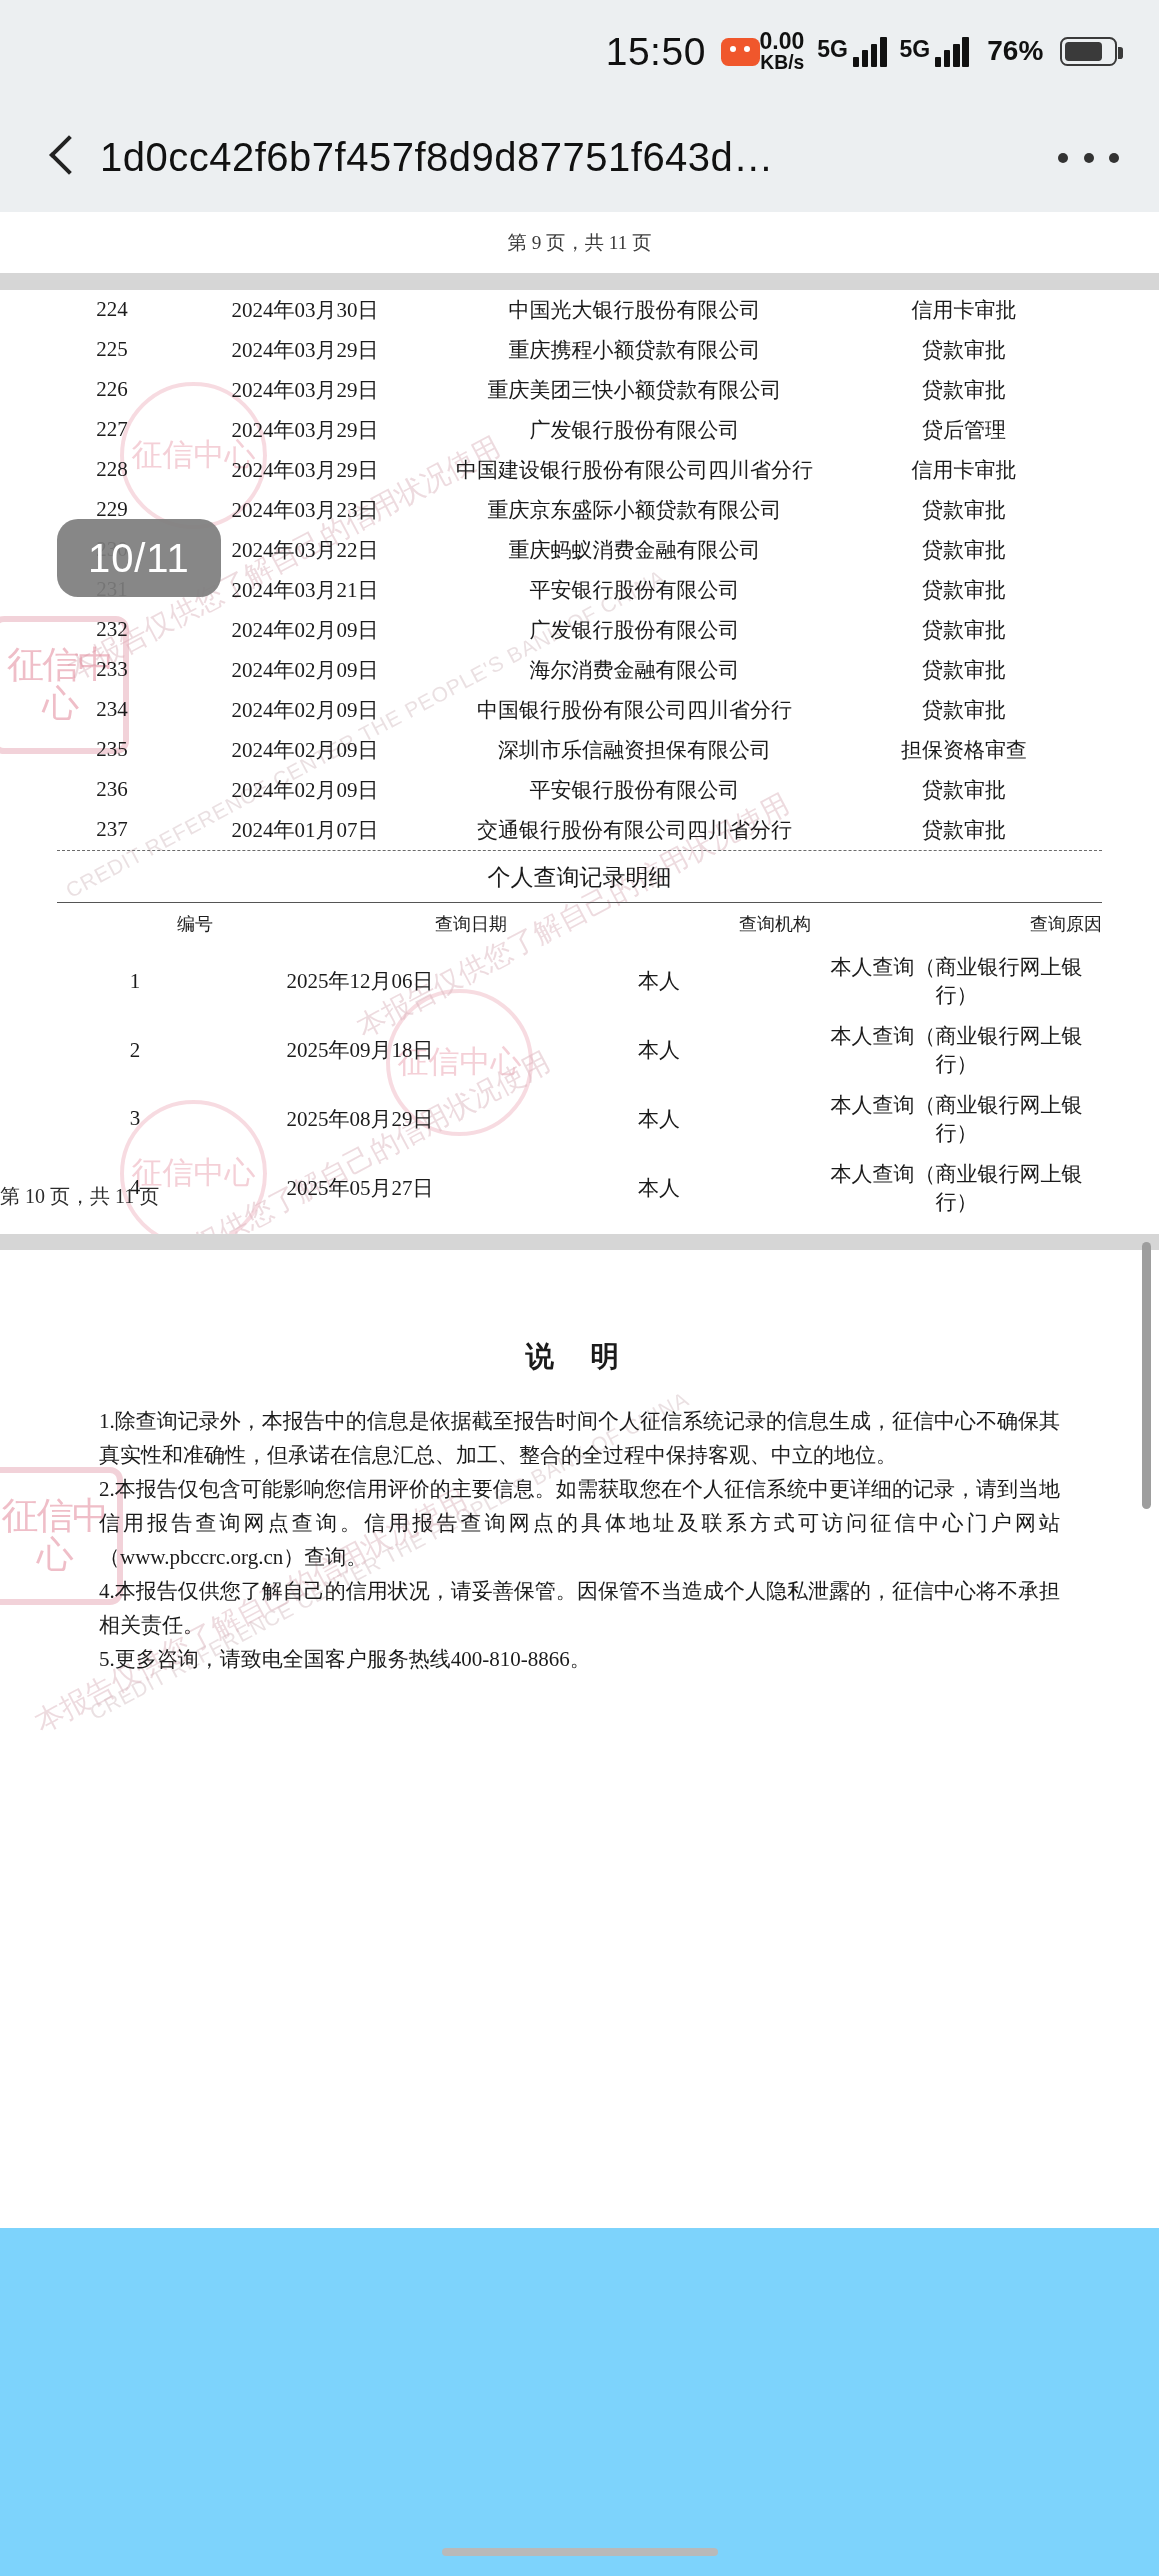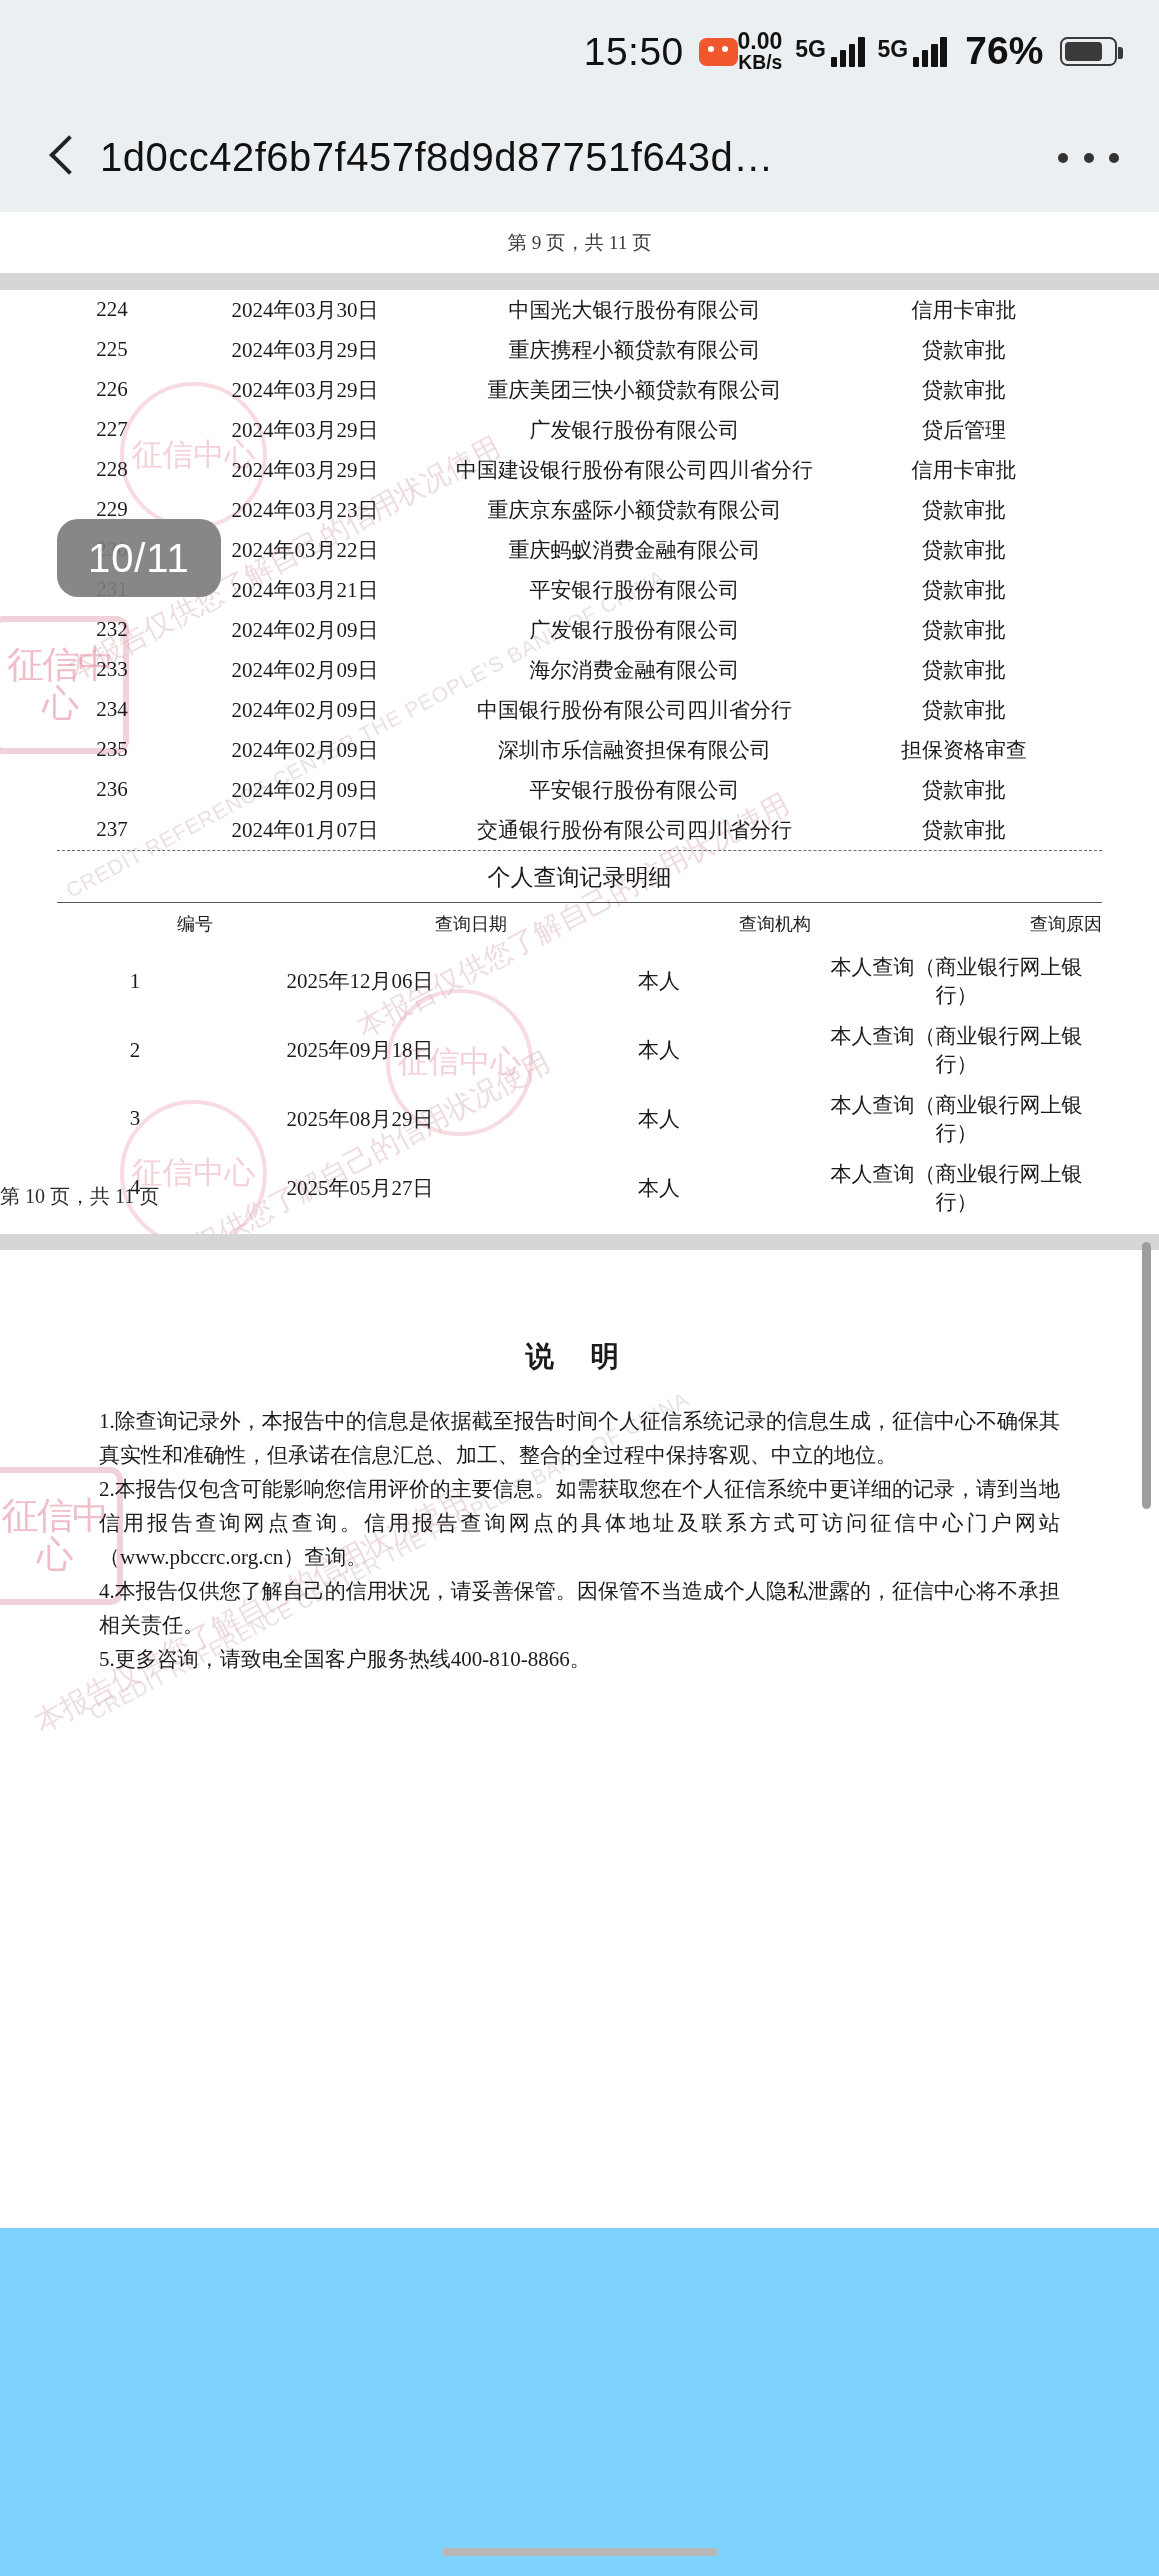--- a/index.html
+++ b/index.html
@@ -38,21 +38,21 @@
   .sb-kb .n { font-size: 23px; font-weight: bold; color: #111; }
   .sb-kb .u { font-size: 19.3px; font-weight: bold; color: #111; }
   .sb-net { display: flex; align-items: flex-end; gap: 4.6px; }
   .sb-net .lbl { font-size: 23px; font-weight: bold; color: #111; margin-bottom: 3.7px;}
   .bars { display: flex; align-items: flex-end; gap: 2.8px; height: 31px; }
   .bars i { width: 6.4px; background: #111; display: block; border-radius: 0.9px; }
   .bars i:nth-child(1){ height: 10px;}
   .bars i:nth-child(2){ height: 16.6px;}
   .bars i:nth-child(3){ height: 23px;}
   .bars i:nth-child(4){ height: 30px;}
-  .sb-batt-text { font-size: 39px; font-weight: bold; color: #111; margin-left: 5.5px;}
+  .sb-batt-text { font-size: 28px; font-weight: bold; color: #111; margin-left: 5.5px;}
   .sb-batt {
     width: 57px; height: 29px; border: 2.8px solid #3a3a3a; border-radius: 7.4px;
     position: relative; margin-left: 3.7px;
   }
   .sb-batt::after {
     content:""; position:absolute; right:-8.3px; top:8.3px; width:5.5px; height:12px;
     background:#3a3a3a; border-radius:0 2.8px 2.8px 0;
   }
   .sb-batt i { position:absolute; left:2.8px; top:2.8px; bottom:2.8px; width: 70%; background:#3a3a3a; border-radius:3.7px; display:block;}
 

